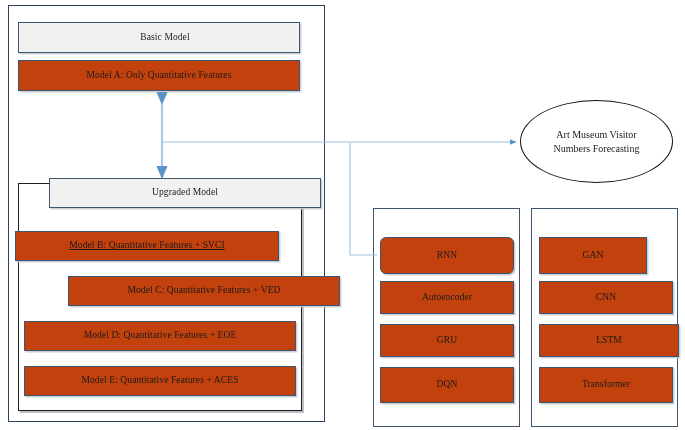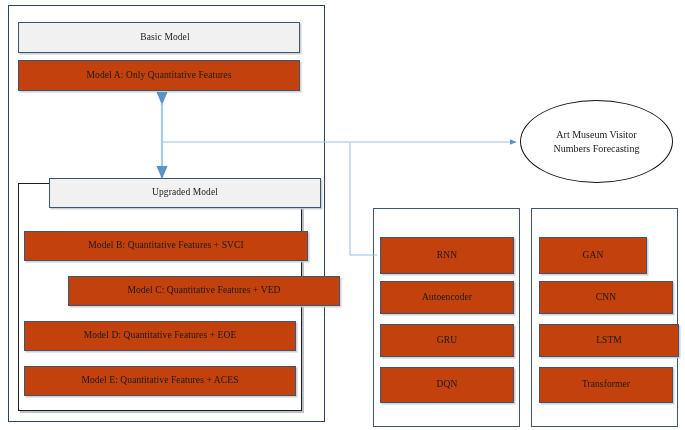--- a/index.html
+++ b/index.html
@@ -87,31 +87,31 @@
   <div class="group outer" style="left:8px; top:5px; width:317px; height:417px;"></div>
 
   <div class="box header" style="left:18px; top:22px; width:282px; height:31px;padding-left:12px;">Basic Model</div>
 
   <div class="box" style="left:18px; top:60px; width:282px; height:31px;">Model A: Only Quantitative Features</div>
 
   <div class="group dark" style="left:18px; top:183px; width:284px; height:228px;"></div>
 
   <div class="box header" style="left:24px; top:178px; width:272px; height:30px;margin-left:25px;">Upgraded Model</div>
 
-  <div class="box" style="left:24px; top:231px; width:284px; height:30px;">Model B: Quantitative Features + SVCI</div>
+  <div class="box" style="left:15px; top:231px; width:264px; height:30px;text-decoration:underline;">Model B: Quantitative Features + SVCI</div>
 
   <div class="box" style="left:24px; top:276px; width:272px; height:30px;margin-left:44px;">Model C: Quantitative Features + VED</div>
 
   <div class="box" style="left:24px; top:366px; width:272px; height:30px;">Model E: Quantitative Features + ACES</div>
 
   <div class="box" style="left:24px; top:321px; width:272px; height:30px;">Model D: Quantitative Features + EOE</div>
 
   <div class="group" style="left:373px; top:208px; width:147px; height:219px;"></div>
 
-  <div class="box" style="left:380px; top:237px; width:134px; height:37px;">RNN</div>
+  <div class="box" style="left:380px; top:237px; width:134px; height:37px;border-radius:6px;">RNN</div>
 
   <div class="box" style="left:380px; top:324px; width:134px; height:33px;">GRU</div>
 
   <div class="box" style="left:380px; top:281px; width:134px; height:33px;">Autoencoder</div>
 
   <div class="box" style="left:380px; top:367px; width:134px; height:36px;">DQN</div>
 
   <div class="group" style="left:531px; top:208px; width:147px; height:219px;"></div>
 
   <div class="box" style="left:539px; top:237px; width:108px; height:37px;">GAN</div>

